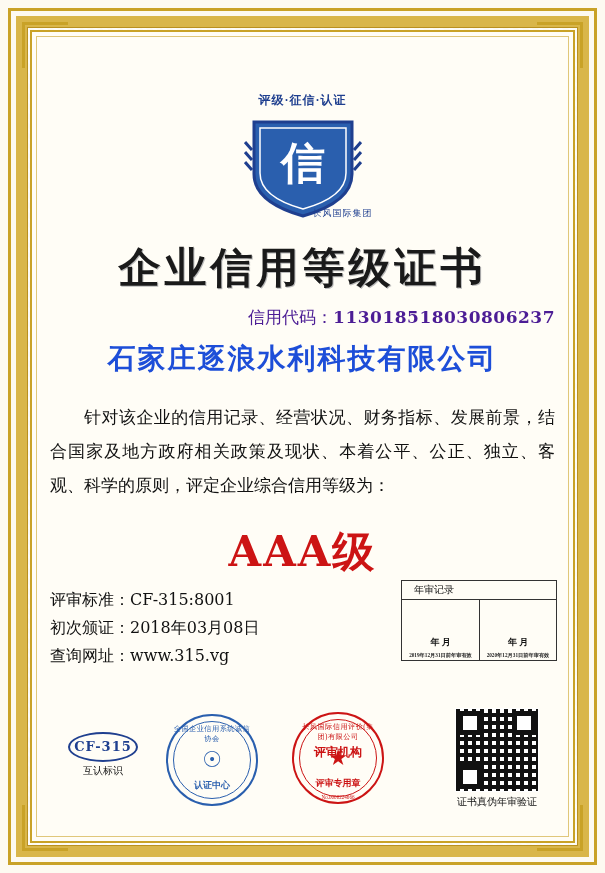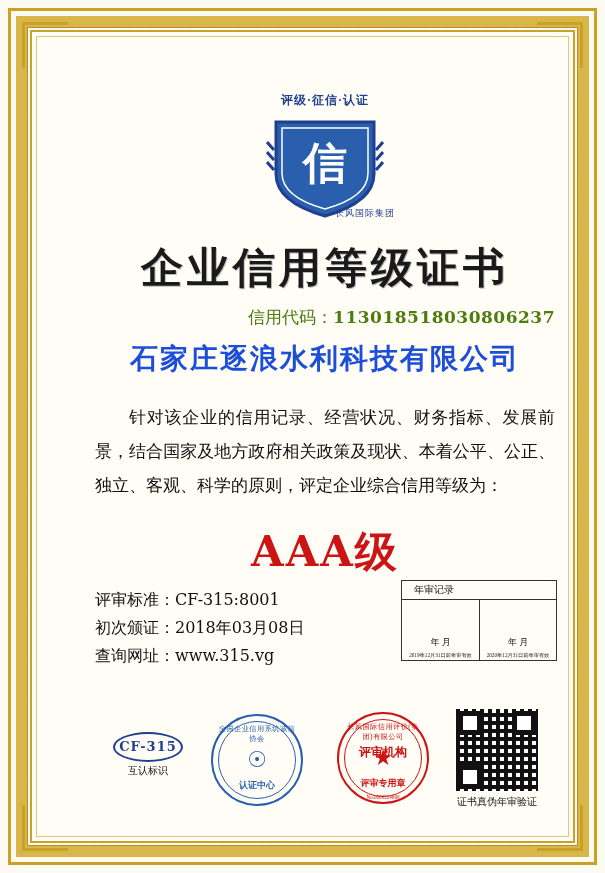--- a/index.html
+++ b/index.html
@@ -53,21 +53,21 @@
     width: 46px; height: 46px;
     border: 3px solid #c9a227;
   }
   .corner.tl { left: 22px; top: 22px; border-right: none; border-bottom: none; }
   .corner.tr { right: 22px; top: 22px; border-left: none; border-bottom: none; }
   .corner.bl { left: 22px; bottom: 22px; border-right: none; border-top: none; }
   .corner.br { right: 22px; bottom: 22px; border-left: none; border-top: none; }
 
   .content {
     position: absolute;
-    left: 44px; top: 44px; right: 44px; bottom: 44px; margin-left: 45px;
+    left: 44px; top: 44px; right: 44px; bottom: 44px;
   }
 
   
   .emblem-wrap {
     position: absolute;
     left: 50%; top: 48px;
     transform: translateX(-50%);
     width: 140px; height: 132px;
   }
   .emblem-arc-text {
@@ -98,21 +98,21 @@
     font-size: 42px;
     font-weight: bold;
     color: #1a1a1a;
     letter-spacing: 4px;
     text-shadow: 1px 1px 0 #bbb;
   }
   .code-line {
     position: absolute;
     right: 6px; top: 262px;
     font-size: 17px;
-    color: #4d7c0f;
+    color: #4c1d95;
     font-family: "DejaVu Serif", serif;
   }
   .code-line .code-val { font-weight: bold; letter-spacing: 0.5px; }
 
   .company {
     position: absolute;
     left: 0; right: 0; top: 296px;
     text-align: center;
     font-family: "DejaVu Serif", serif;
     font-size: 28px;
@@ -171,20 +171,21 @@
   .review-cells {
     display: flex;
     border: 1px solid #333;
     height: 62px;
   }
   .review-cell {
     flex: 1 1 50%;
     position: relative;
     font-size: 9px;
     color: #111;
+    font-weight: bold;
   }
   .review-cell + .review-cell { border-left: 1px solid #333; }
   .review-cell .ym {
     position: absolute;
     left: 0; right: 0; bottom: 11px;
     text-align: center;
     font-size: 9px;
   }
   .review-cell .note {
     position: absolute;

